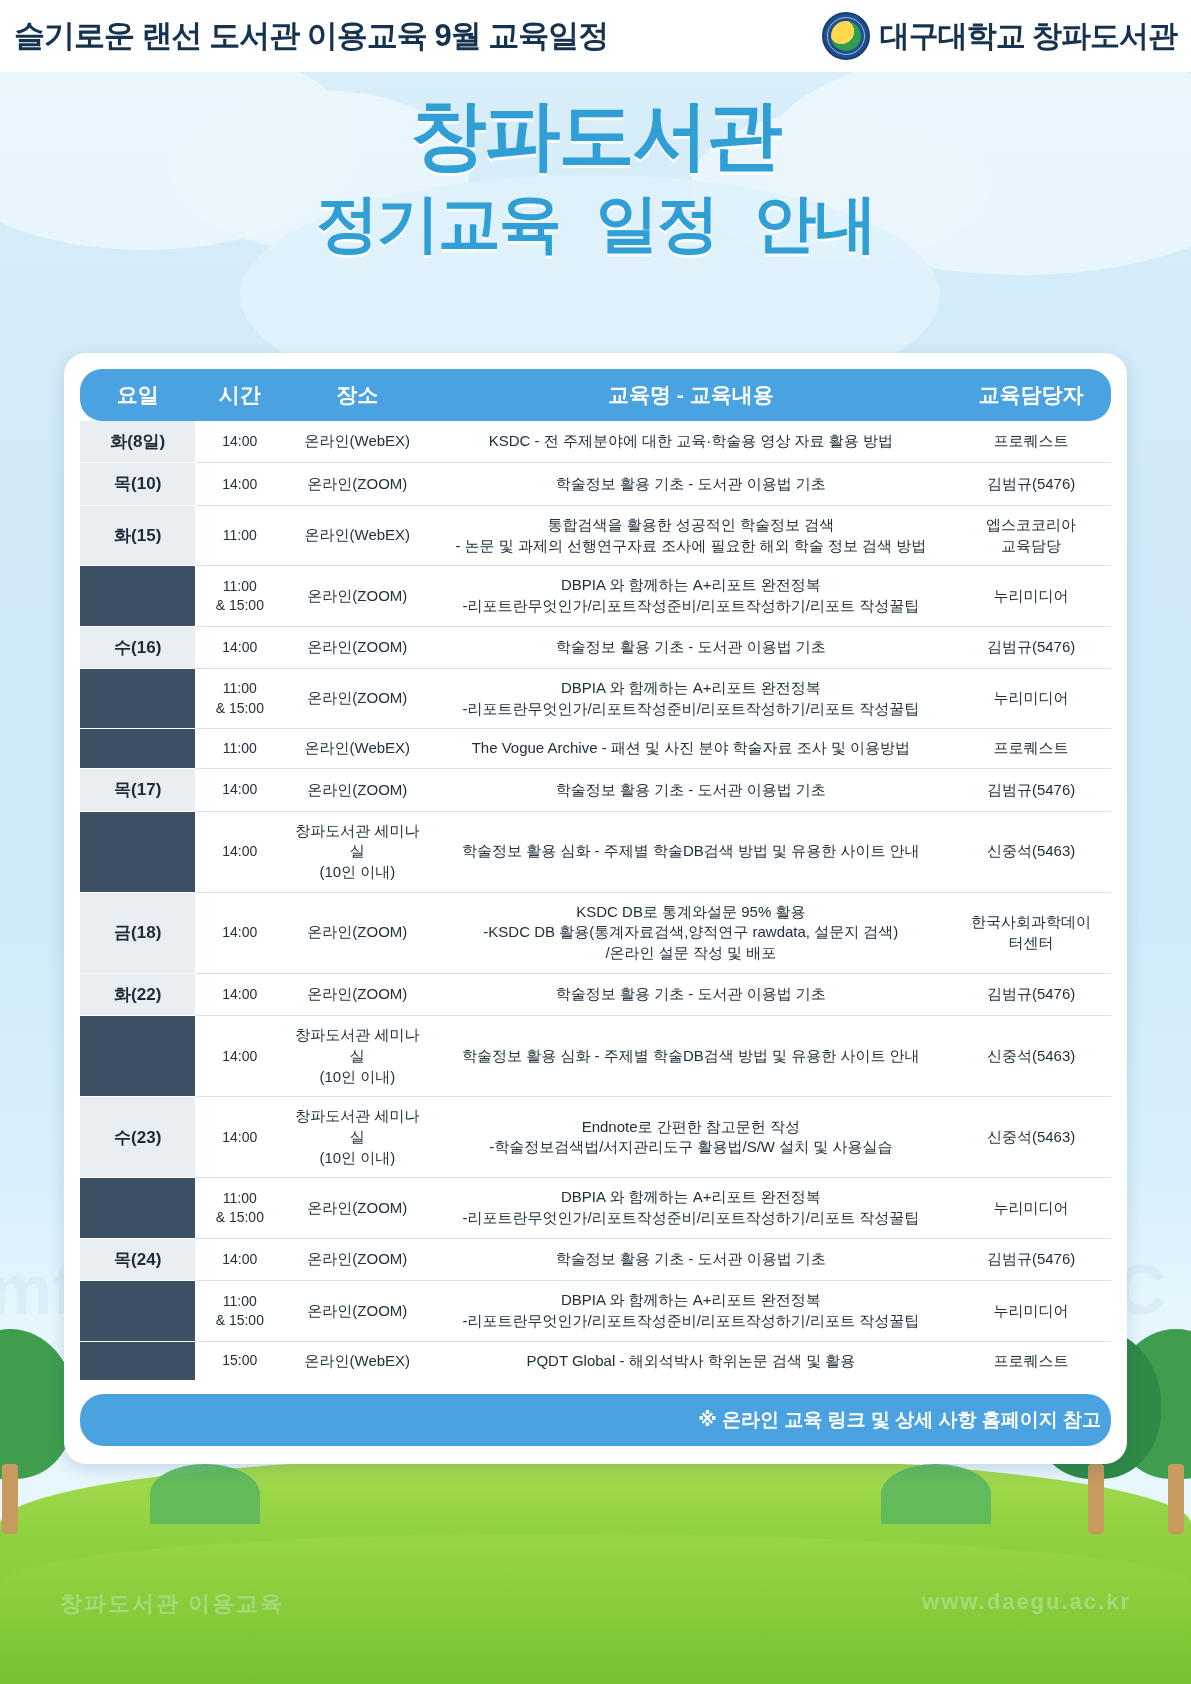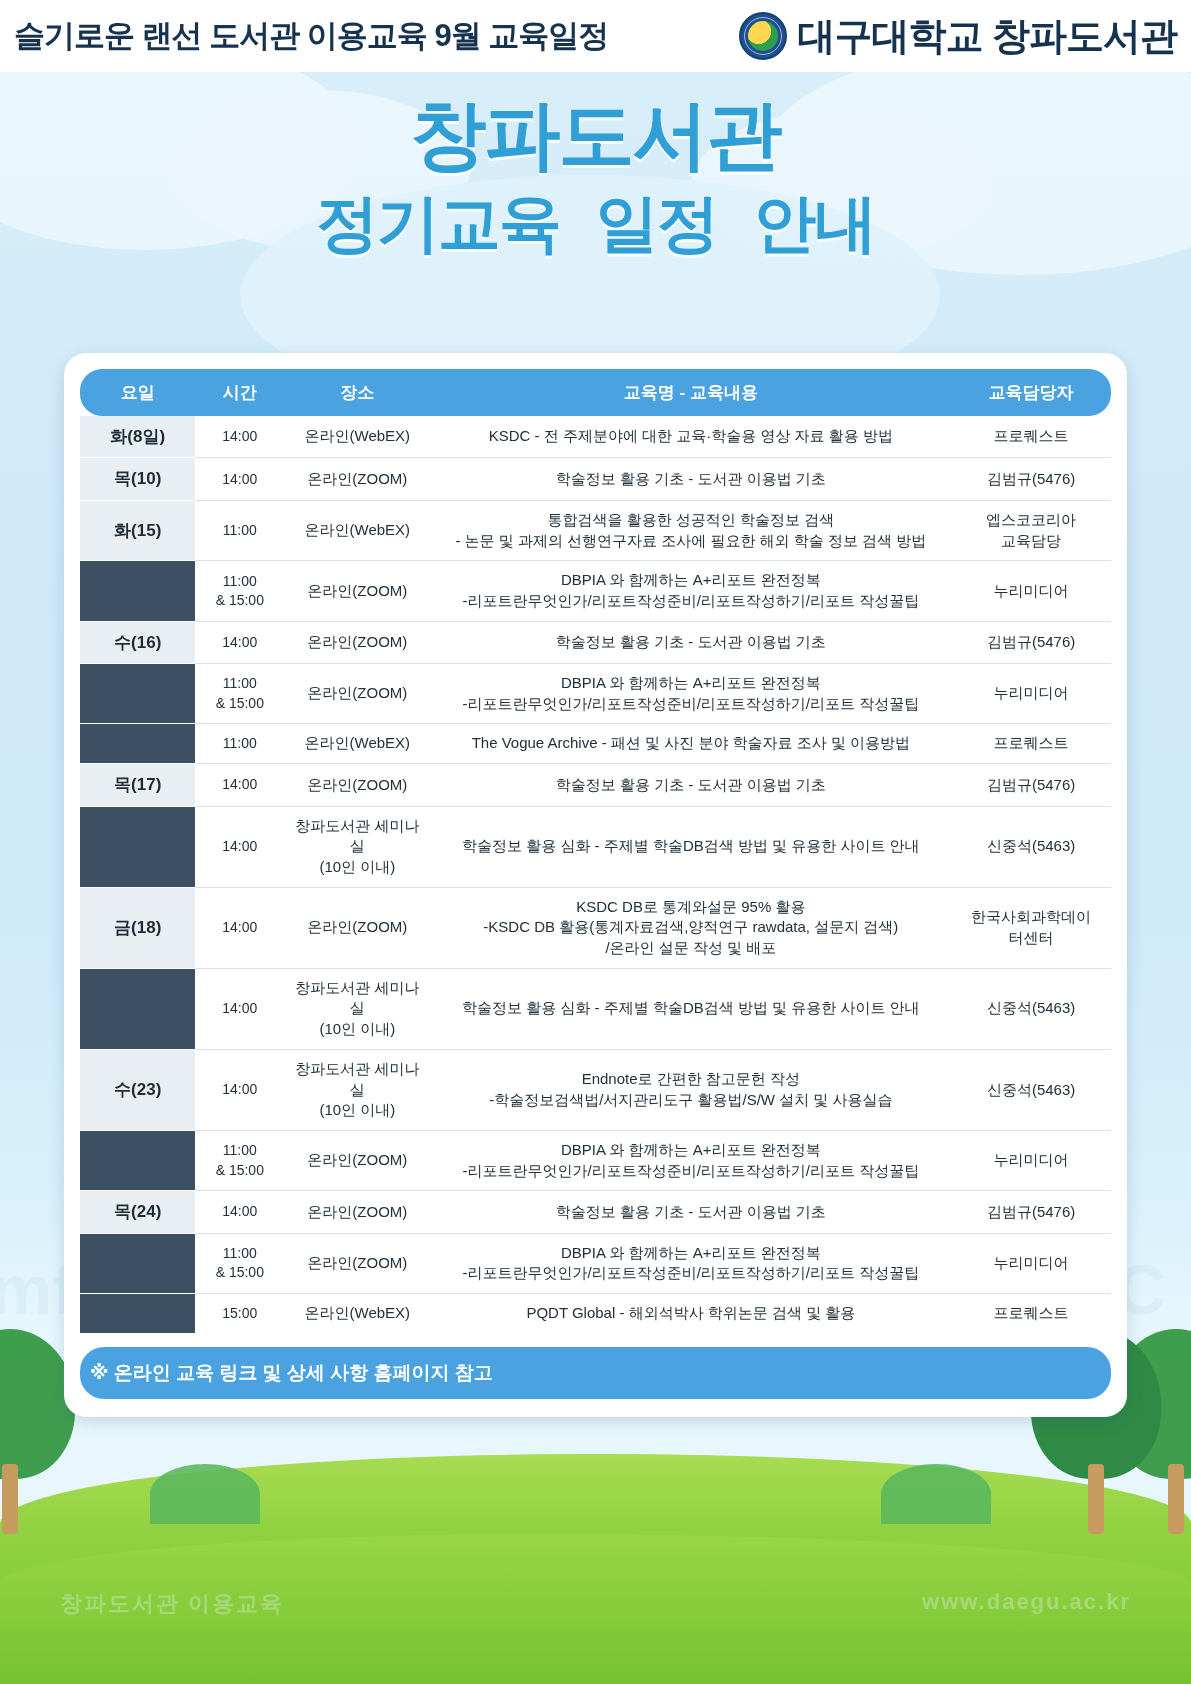--- a/index.html
+++ b/index.html
@@ -90,21 +90,21 @@
     border:2px solid #17406f;
   }
   .brand .logo .inner {
     width:30px; height:30px; border-radius:50%;
     background: radial-gradient(circle at 35% 35%, #ffd84d 0 45%, #2e9e4f 46% 100%);
   }
   .brand .logo .ring {
     position:absolute; inset:3px; border-radius:50%; border:1px solid #ffffff; opacity:.6;
   }
   .brand .brand-name {
-    font-size:38px; font-weight:800; color:#15324f; letter-spacing:-1px; white-space:nowrap;
+    font-size:30px; font-weight:800; color:#15324f; letter-spacing:-1px; white-space:nowrap;
   }
 
   
   .title-wrap { position:absolute; left:0; right:0; top:100px; text-align:center; }
   .title-1, .title-2 {
     font-weight:800; color:#2f9fd6; letter-spacing:-2px;
     text-shadow: 0 3px 0 rgba(255,255,255,.85);
     line-height:1.1;
     font-family:Liberation Mono, monospace;
   }
@@ -117,21 +117,21 @@
     background:#ffffff; border-radius:22px;
     box-shadow: 0 5px 16px rgba(30,80,120,.18);
     padding:16px 16px 18px 16px;
   }
 
   table.sched {
     width:100%; border-collapse:collapse; table-layout:fixed;
     font-size:15.5px; color:#22303c;
   }
   table.sched thead th {
-    background:#4aa3e0; color:#fff; font-weight:700; font-size:17px;
+    background:#4aa3e0; color:#fff; font-weight:700; font-size:21px;
     padding:12px 4px; text-align:center;
   }
   table.sched thead th:first-child { border-radius:22px 0 0 22px; }
   table.sched thead th:last-child  { border-radius:0 22px 22px 0; }
 
   table.sched tbody td {
     border-bottom:1px solid #dbe3ea;
     padding:9px 6px; text-align:center; vertical-align:middle;
     line-height:1.38;
   }
@@ -149,21 +149,21 @@
 
   .col-day   { width:11.2%; }
   .col-time  { width:8.6%;  }
   .col-place { width:14.2%; }
   .col-course{ width:50.5%; }
   .col-staff { width:15.5%; }
 
   .notice {
     margin-top:14px;
     background:#4aa3e0; color:#fff; border-radius:24px;
-    text-align:left; font-size:19px; font-weight:700;
+    text-align:right; font-size:19px; font-weight:700;
     padding:13px 10px;
   }
 
   .nl { white-space:pre-line; }
 </style>
 </head>
 <body>
 
 <div class="bg">
   <div class="cloud c1"></div>
@@ -308,20 +308,27 @@
           <td class="day">금(18)</td>
           <td class="time">14:00</td>
           <td class="place">온라인(ZOOM)</td>
           <td class="course nl">KSDC DB로 통계와설문 95% 활용
 -KSDC DB 활용(통계자료검색,양적연구 rawdata, 설문지 검색)
 /온라인 설문 작성 및 배포</td>
           <td class="staff nl">한국사회과학데이
 터센터</td>
         </tr>
         <tr>
+          <td class="day">화(22)</td>
+          <td class="time">14:00</td>
+          <td class="place">온라인(ZOOM)</td>
+          <td class="course">학술정보 활용 기초 - 도서관 이용법 기초</td>
+          <td class="staff">김범규(5476)</td>
+        </tr>
+        <tr>
           <td class="day empty"></td>
           <td class="time">14:00</td>
           <td class="place nl">창파도서관 세미나실
 (10인 이내)</td>
           <td class="course">학술정보 활용 심화 - 주제별 학술DB검색 방법 및 유용한 사이트 안내</td>
           <td class="staff">신중석(5463)</td>
         </tr>
         <tr>
           <td class="day">수(23)</td>
           <td class="time">14:00</td>

